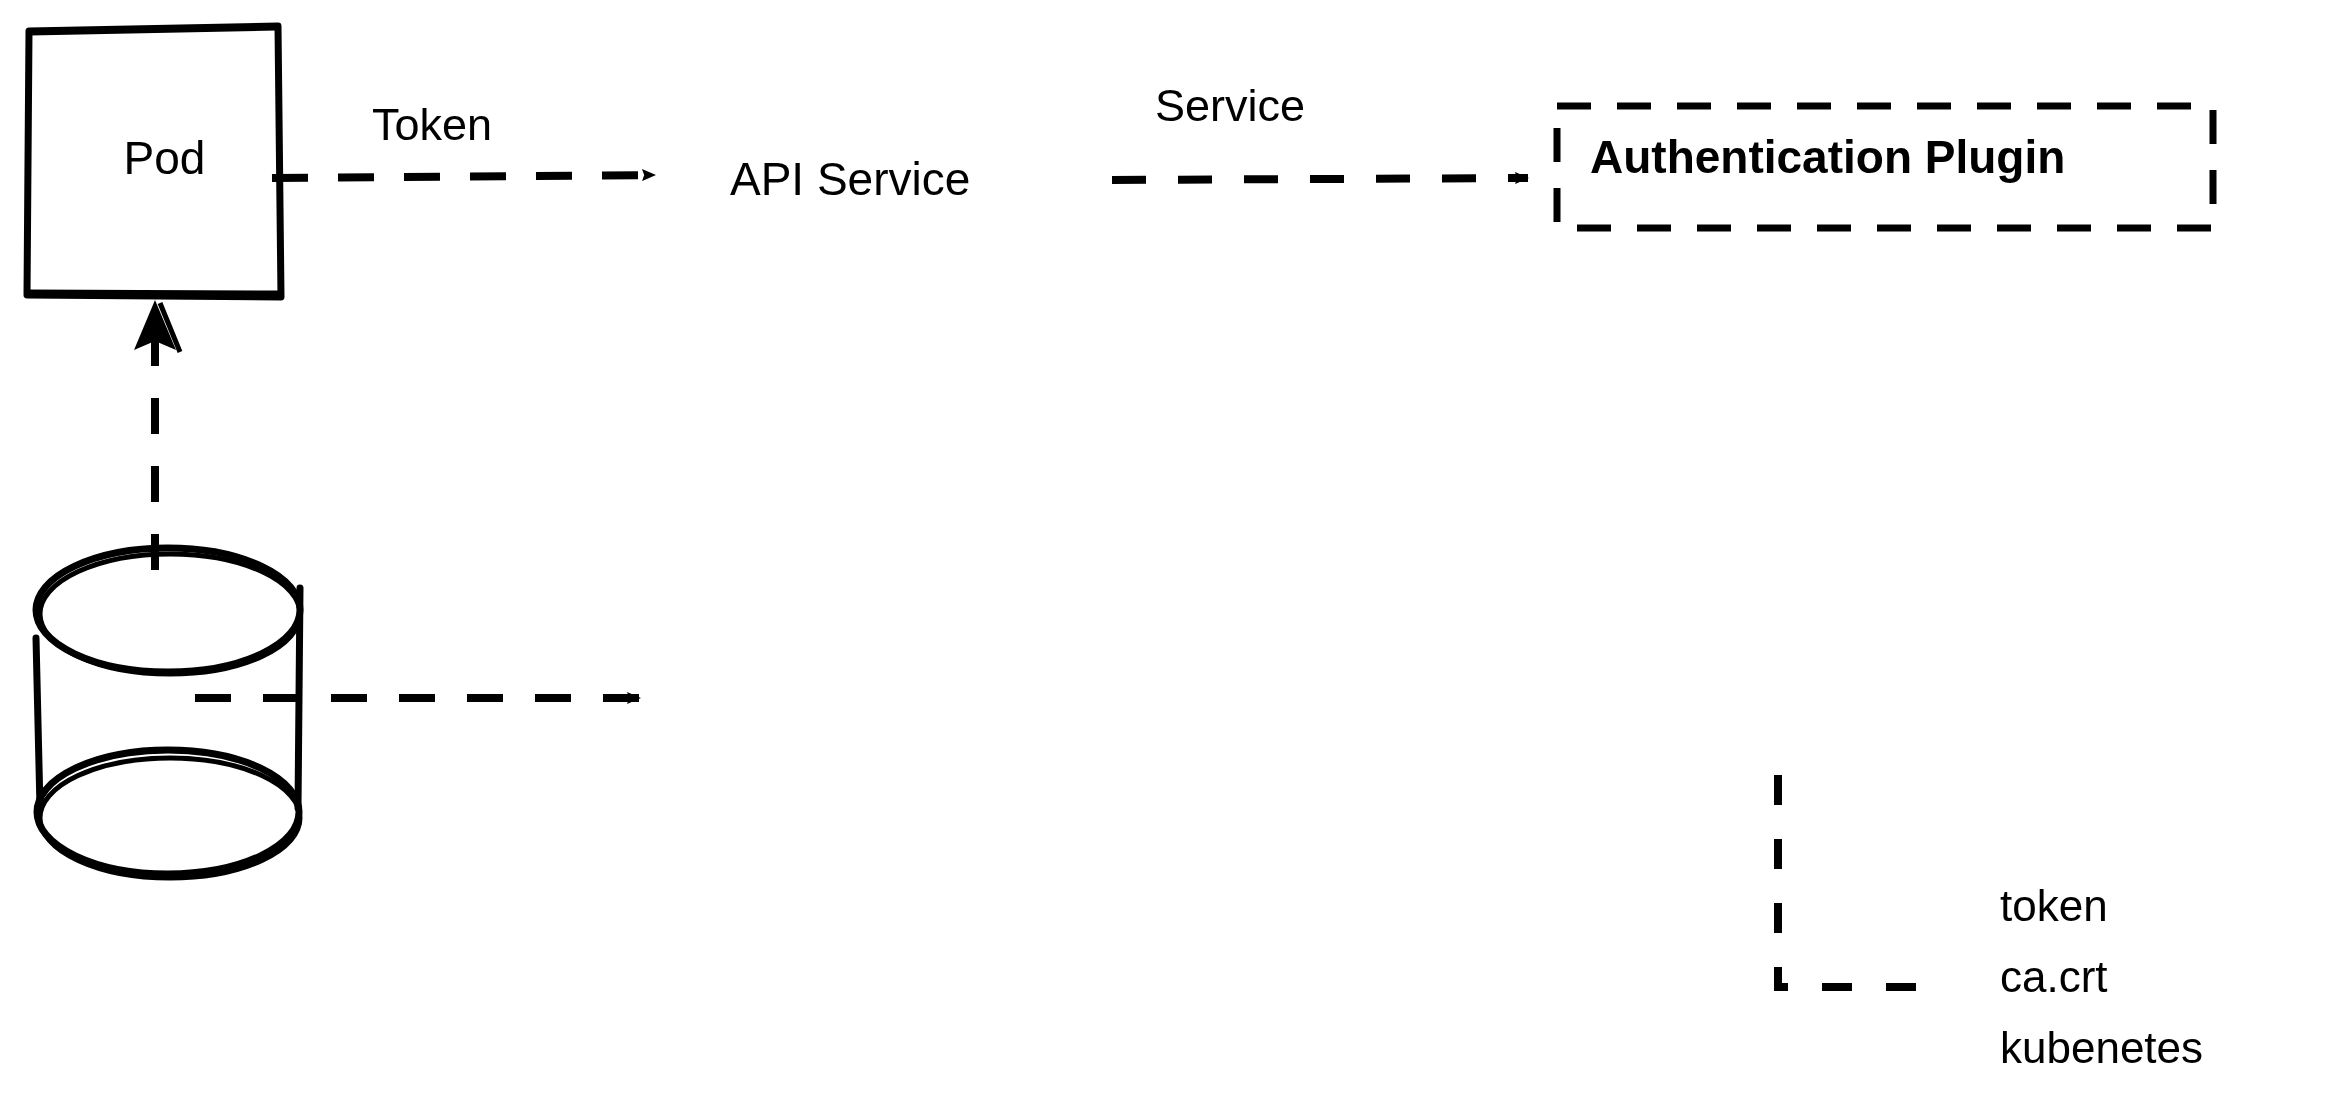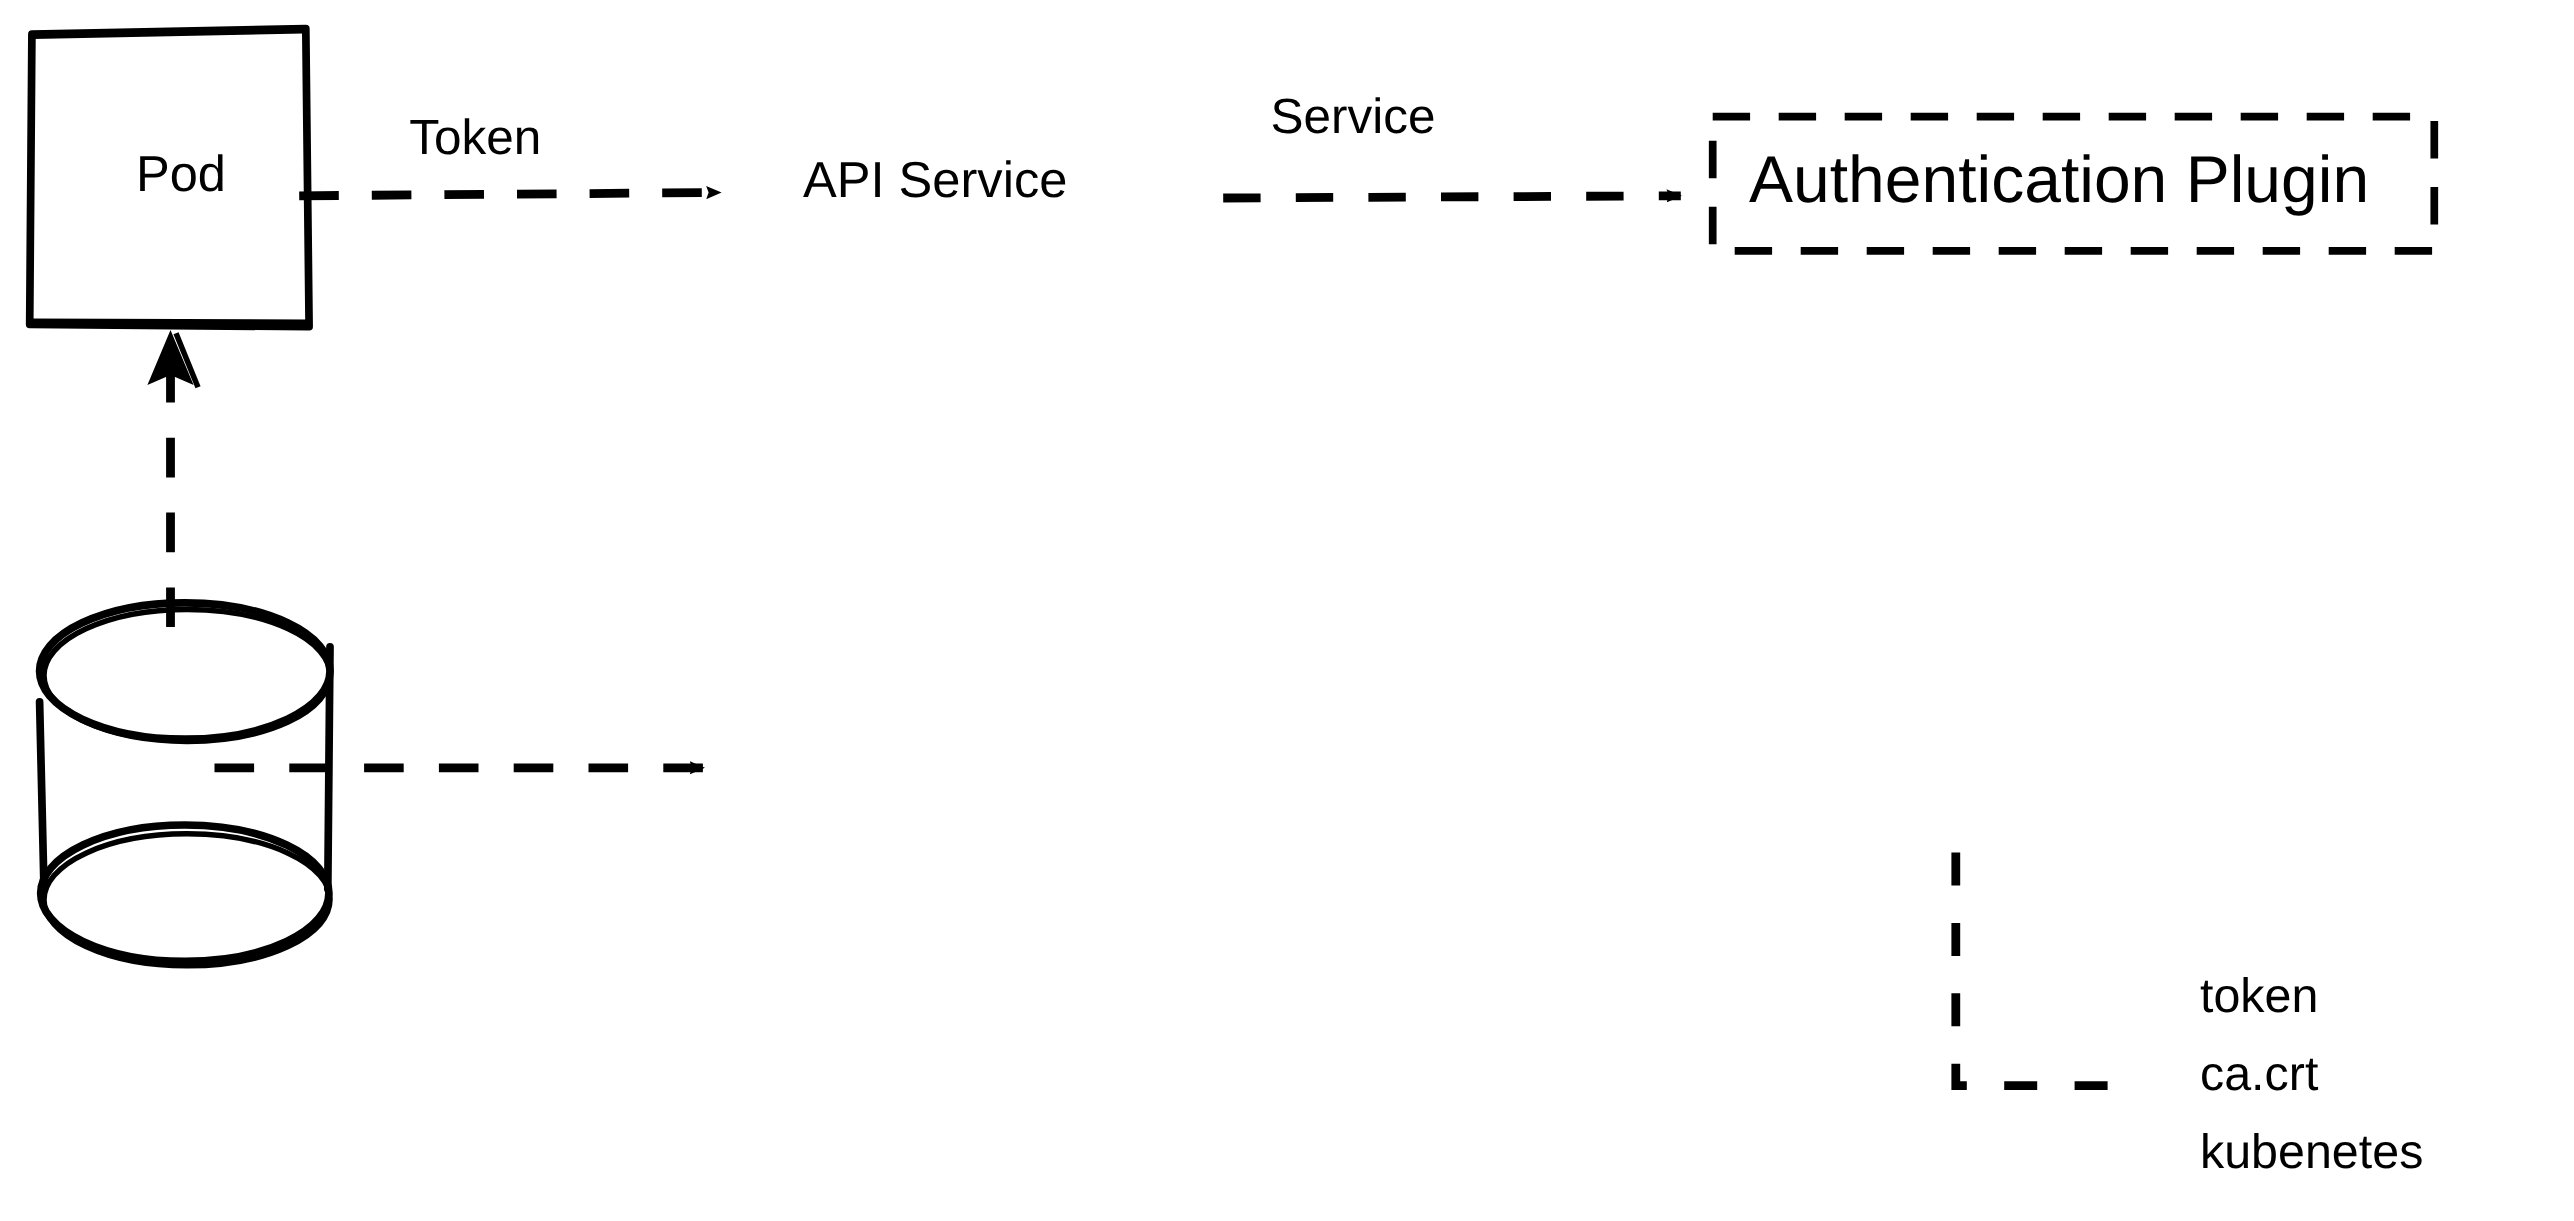--- a/index.html
+++ b/index.html
@@ -27,22 +27,22 @@
   }
   .node-label {
     position: absolute;
     font-family: "Liberation Sans", sans-serif;
     font-weight: 400;
     color: #000000;
     white-space: nowrap;
     line-height: 1;
   }
   .lbl-pod        { left: 38px;   top: 135px;  width: 253px; text-align: center; font-size: 46px; }
-  .lbl-api        { left: 730px;  top: 140px;  font-size: 46px; }
-  .lbl-auth       { left: 1590px; top: 134px;  font-size: 60px; }
+  .lbl-api        { left: 730px;  top: 156px;  font-size: 46px; }
+  .lbl-auth       { left: 1590px; top: 134px;  font-size: 46px; font-weight: bold; }
   .lbl-token      { left: 372px;  top: 102px;  font-size: 45px; }
   .lbl-presents   { left: 1155px; top: 83px;   font-size: 45px; }
   .lbl-path       { left: 740px;  top: 665px;  font-size: 46px; }
   .lbl-token2     { left: 2000px; top: 884px;  font-size: 44px; }
   .lbl-cacrt      { left: 2000px; top: 955px;  font-size: 44px; }
   .lbl-namespace  { left: 2000px; top: 1026px; font-size: 44px; }
 </style>
 </head>
 <body>
 

